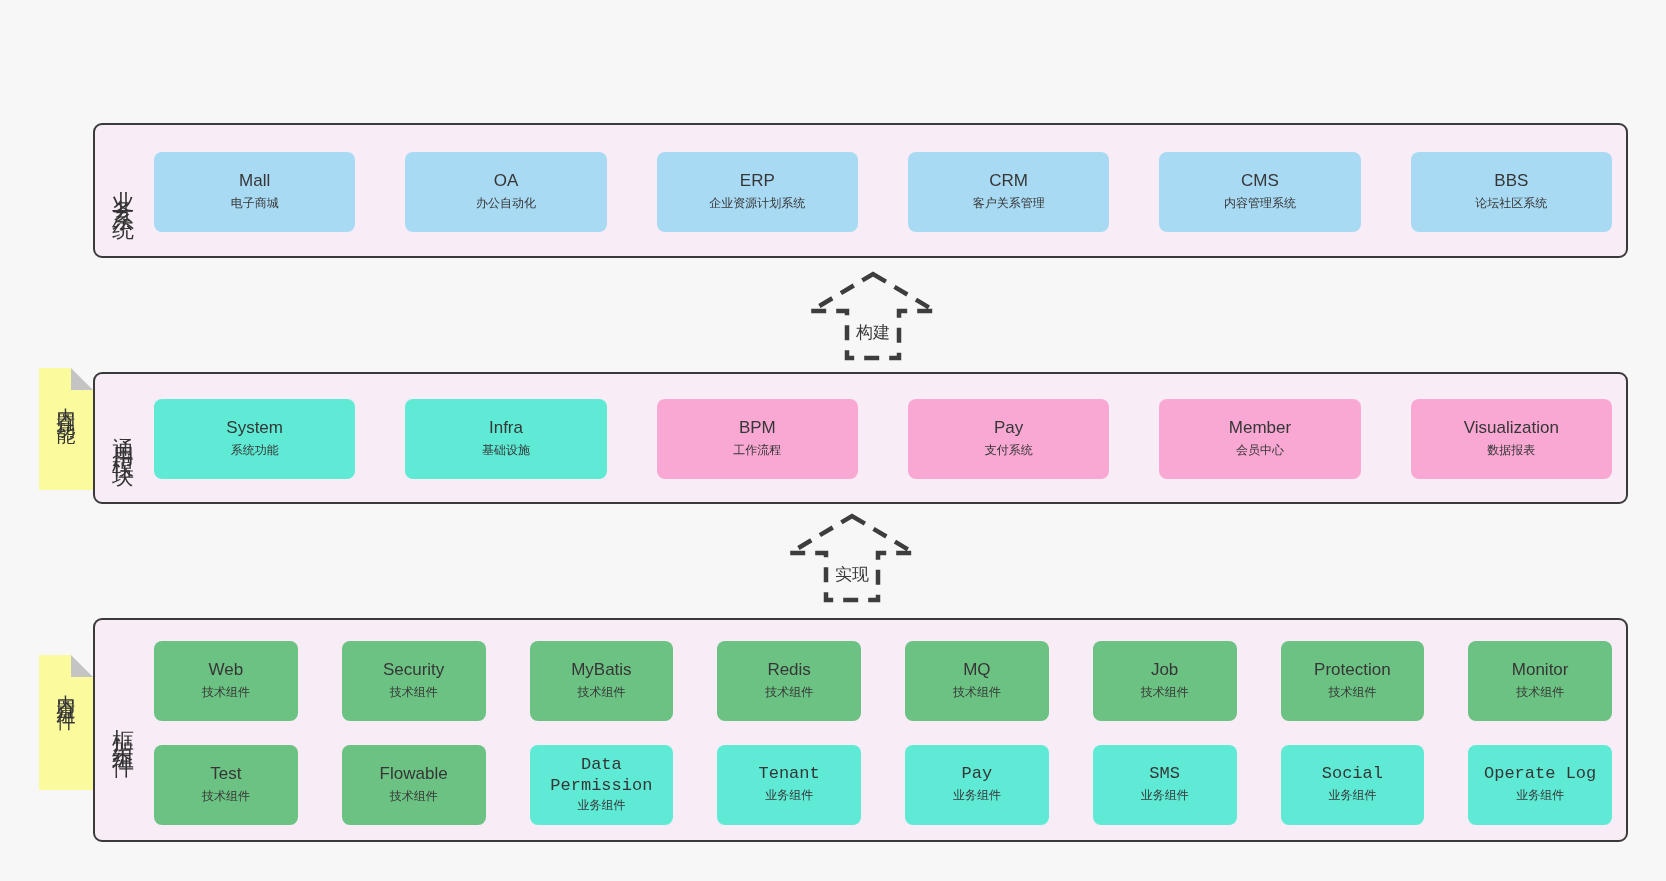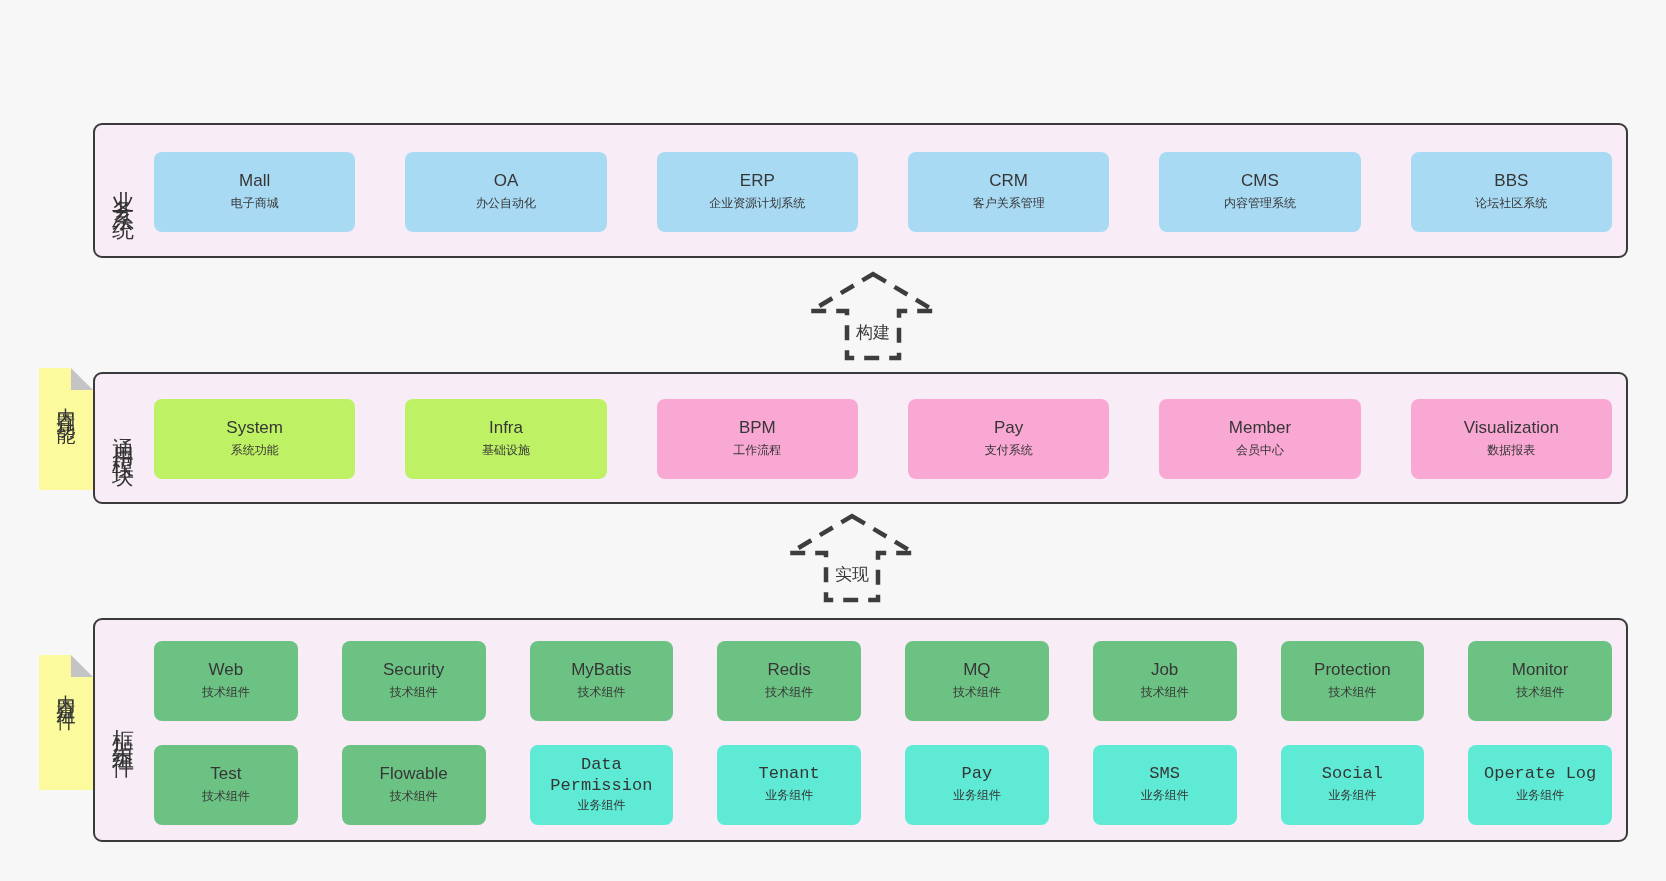--- a/index.html
+++ b/index.html
@@ -32,21 +32,21 @@
   .box{
     height:80px;border-radius:8px;
     display:flex;flex-direction:column;justify-content:center;align-items:center;
     text-align:center;padding:2px 6px;box-sizing:border-box;
   }
   .box .en{font-size:17px;line-height:23px;}
   .box .zh{font-size:12px;line-height:23px;}
   .box.wrap .en{line-height:21px;}
   .box.wrap .zh{line-height:21px;}
   .blue{background:#a9daf3;}
-  .red{background:#bef264;}
+  .red{background:#5eead4;}
   .pink{background:#f9a8d4;}
   .green{background:#6cc283;}
   .lightgreen{background:#5eead4;font-family:Liberation Mono, monospace;}
   .sticky{
     position:absolute;left:39px;width:54px;background:#fbfb9e;box-sizing:border-box;
   }
   #sticky-modules{top:368px;height:122px;}
   #sticky-components{top:655px;height:135px;}
   .sticky::before{
     content:'';position:absolute;top:0;right:0;width:0;height:0;

